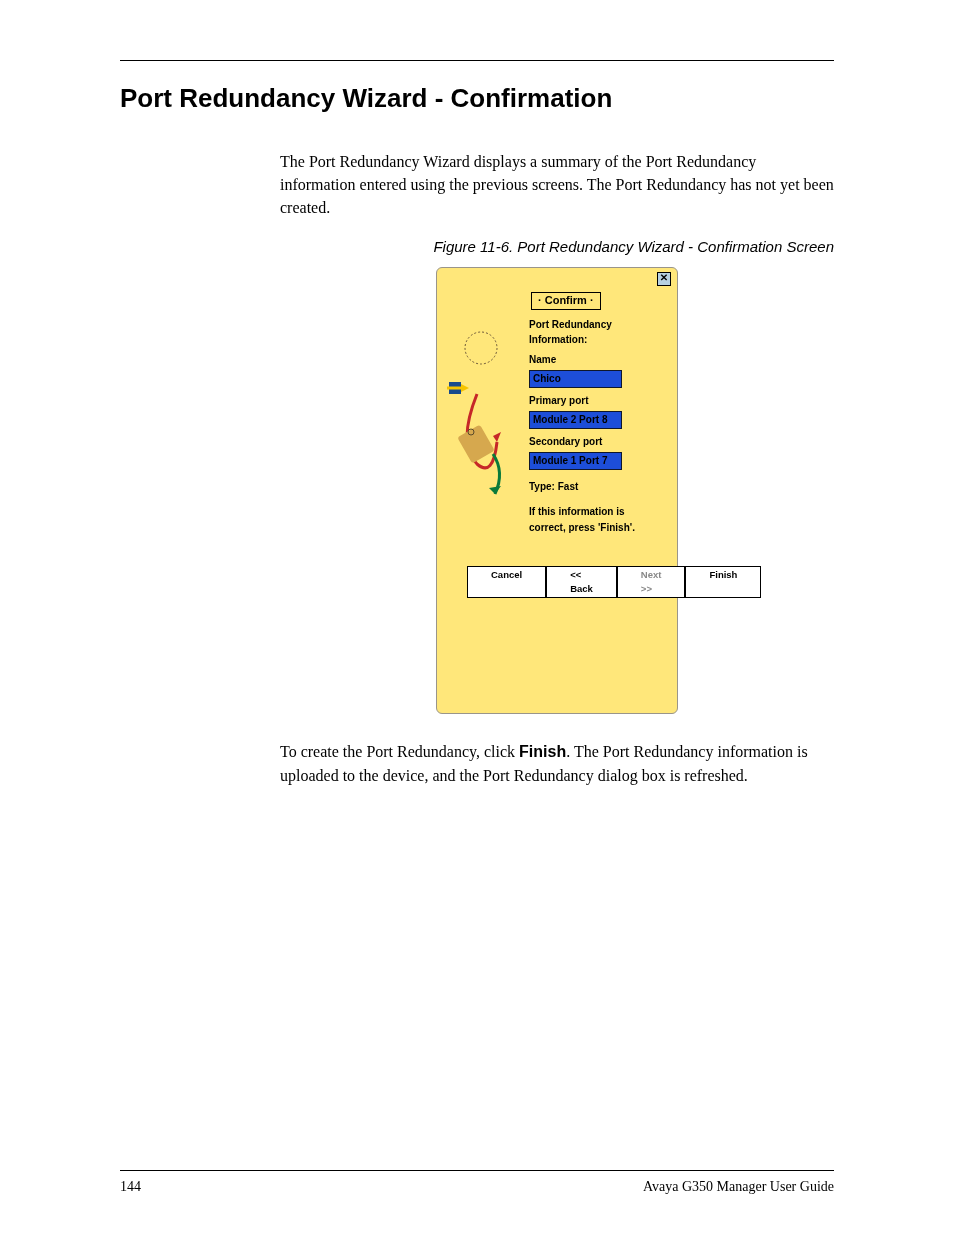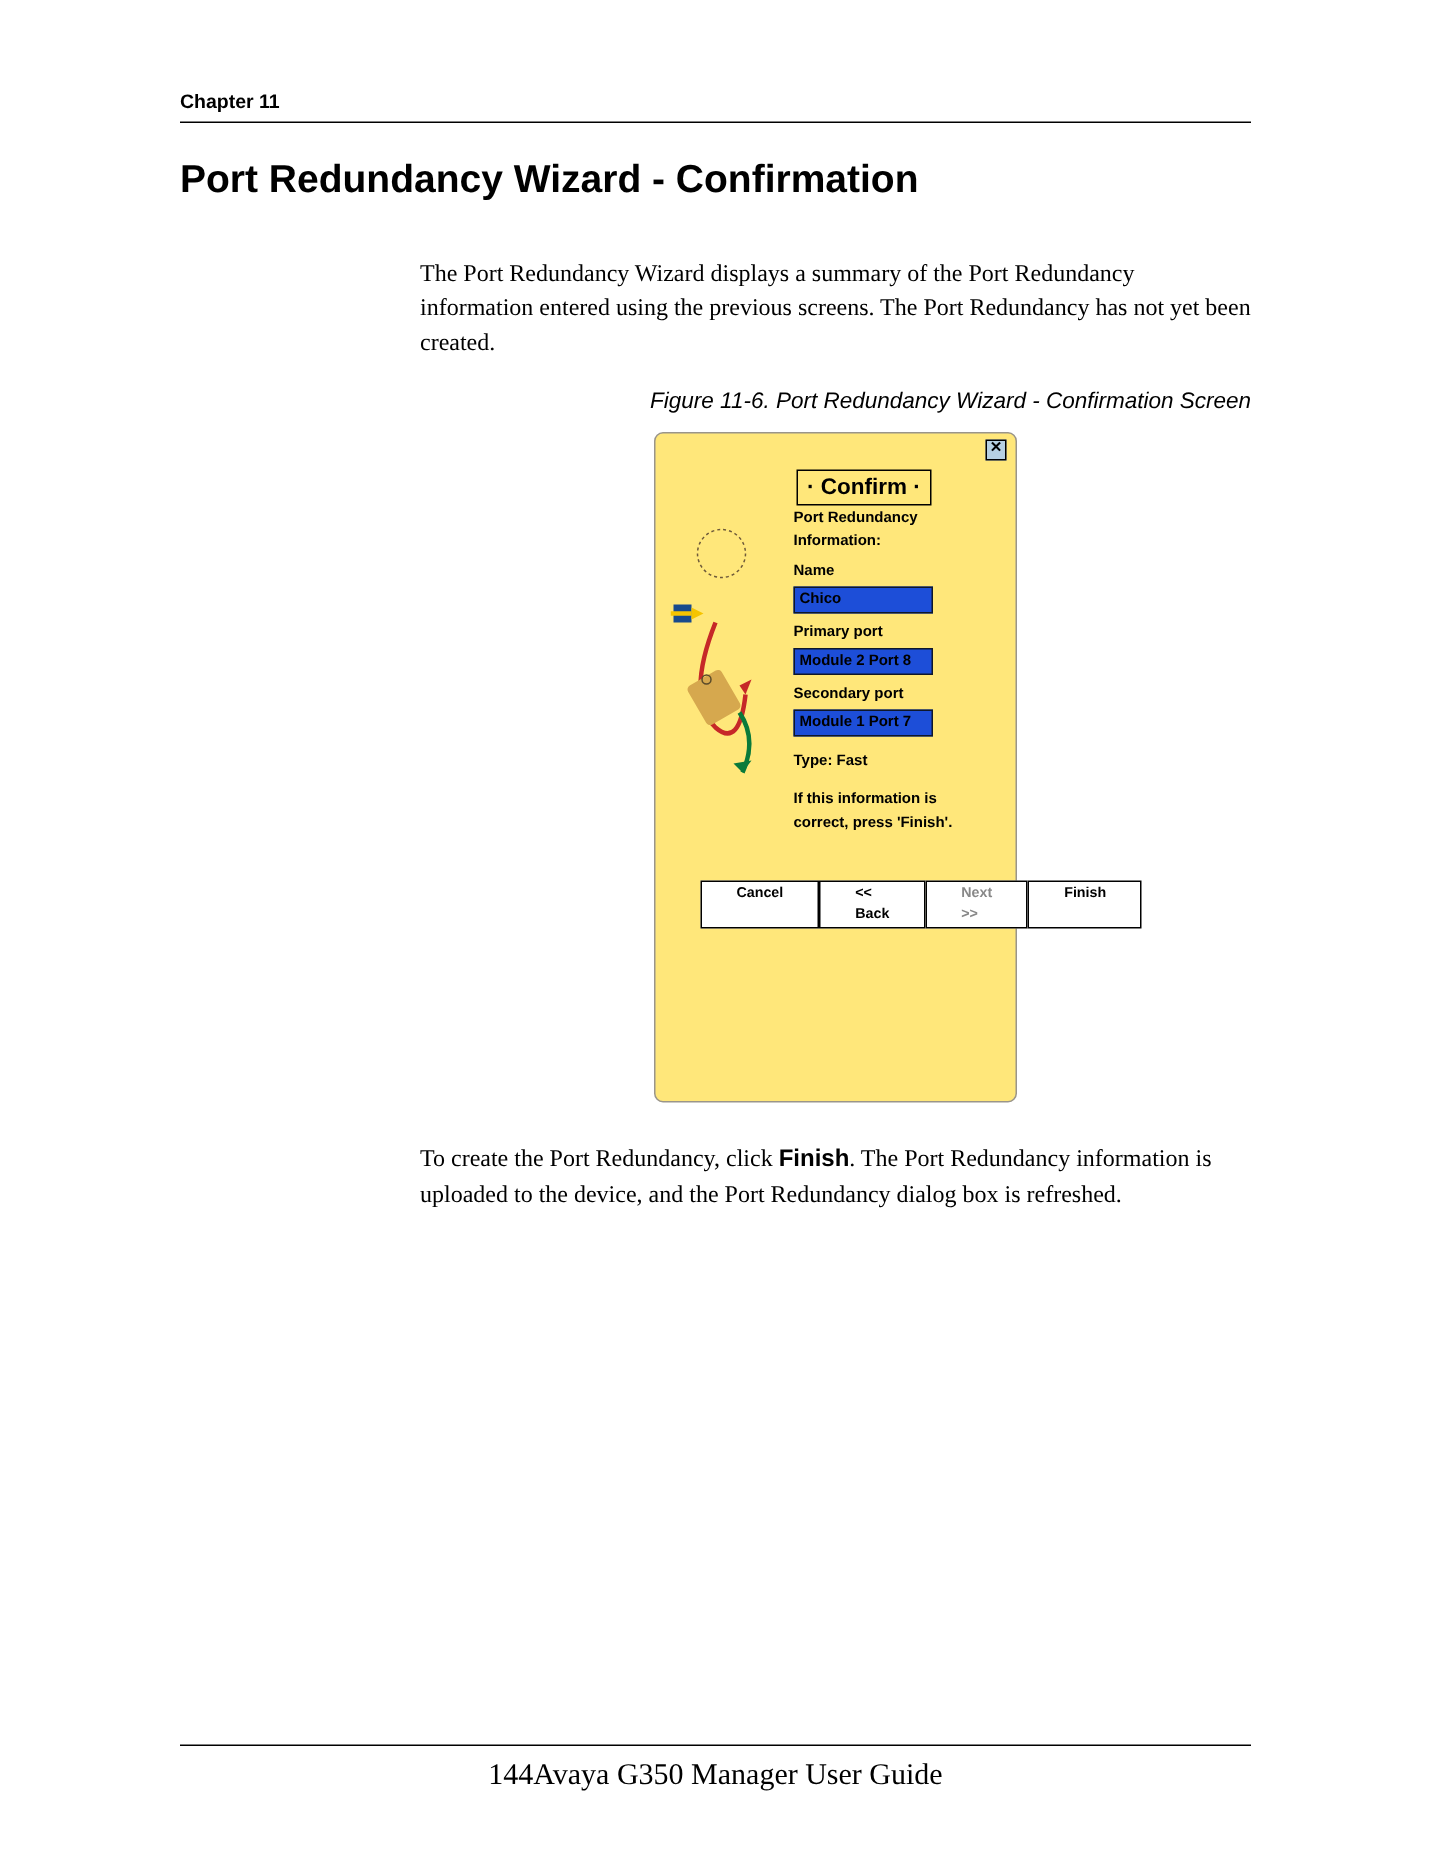--- a/index.html
+++ b/index.html
@@ -6,40 +6,39 @@
   .page{width:954px;height:1235px;position:relative;background:#fff;box-sizing:border-box;padding:60px 120px 0 120px}
   .hdr{font-family:Arial,Helvetica,sans-serif;font-weight:700;font-size:13px;margin-bottom:6px}
   .hr{border:0;border-top:1px solid #000;margin:0 0 22px 0}
   h1{font-family:Liberation Sans, sans-serif;font-weight:700;font-size:26px;margin:0 0 36px 0}
   .body{font-size:16px;line-height:1.45;margin-left:160px}
   .body p{margin:0 0 16px 0}
   .figcap{font-family:Arial,Helvetica,sans-serif;font-style:italic;font-weight:400;font-size:15px;text-align:right;margin:6px 0 10px 0}
   .figwrap{display:flex;justify-content:center;margin-bottom:26px}
   .fig{width:240px;height:445px;background:#ffe77a;border:1px solid #9a958a;border-radius:6px;position:relative;font-family:Arial,Helvetica,sans-serif;font-size:10px;font-weight:700;color:#000}
   .fig .close{position:absolute;top:4px;right:6px;width:12px;height:12px;border:1px solid #000;background:#b6d0e2;color:#000;font-size:10px;line-height:10px;text-align:center}
-  .fig .step{position:absolute;top:24px;left:94px;border:1px solid #000;padding:0 6px;font-size:15px}
+  .fig .step{position:absolute;top:24px;left:94px;border:1px solid #000;padding:0 6px;font-size:11px}
   .fig .illus{position:absolute;top:56px;left:10px;width:68px;height:180px}
   .fig .info{position:absolute;top:50px;left:92px;right:10px}
   .fig .lbl{margin:6px 0 2px 0}
   .fig .val{border:1px solid #0f172a;background:#1d4ed8;padding:1px 3px;display:inline-block;min-width:85px}
   .fig .btnrow{position:absolute;top:298px;left:30px;display:flex}
   .fig .btn{border:1px solid #000;background:#fff;padding:1px 23px;font-size:9.5px;font-weight:700}
   .fig .btn.dis{color:#888}
   ol.steps{padding-left:40px;margin:6px 0 18px 0}
   ol.steps li{padding-left:6px;margin-bottom:14px;font-family:Georgia,serif}
   .b{font-family:Arial,Helvetica,sans-serif;font-weight:700}
   .ftr{position:absolute;bottom:40px;left:120px;right:120px}
   .ftr .hr2{border:0;border-top:1px solid #000;margin-bottom:8px}
-  .ftr .row{display:flex;justify-content:center;font-size:20px}
+  .ftr .row{display:flex;justify-content:space-between;font-size:14px}
 </style>
 </head>
 <body>
 
 <div class="page">
-  <div class="hdr">Chapter 11</div>
   <hr class="hr">
 
   <h1>Port Redundancy Wizard - Confirmation</h1>
 
   <div class="body">
     <p>The Port Redundancy Wizard displays a summary of the Port Redundancy information entered using the previous screens. The Port Redundancy has not yet been created.</p>
 
     <div class="figcap">Figure 11-6.  Port Redundancy Wizard - Confirmation Screen</div>
 
     <div class="figwrap">

